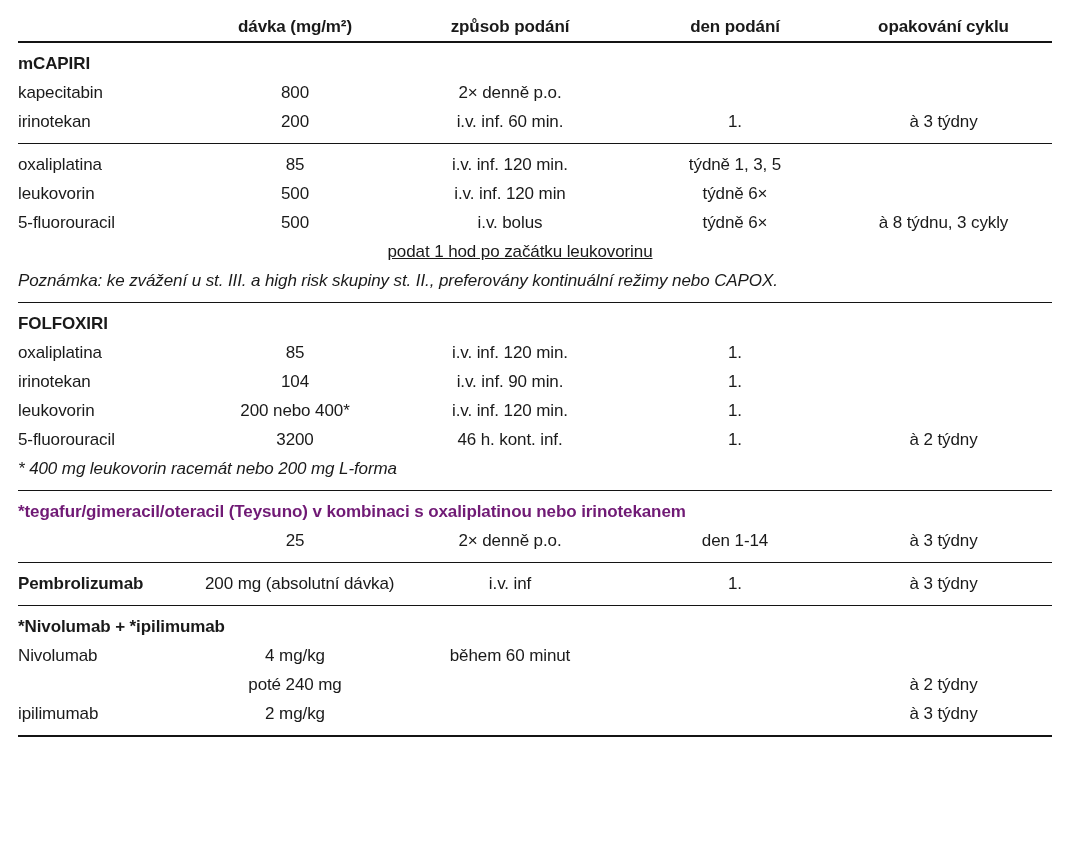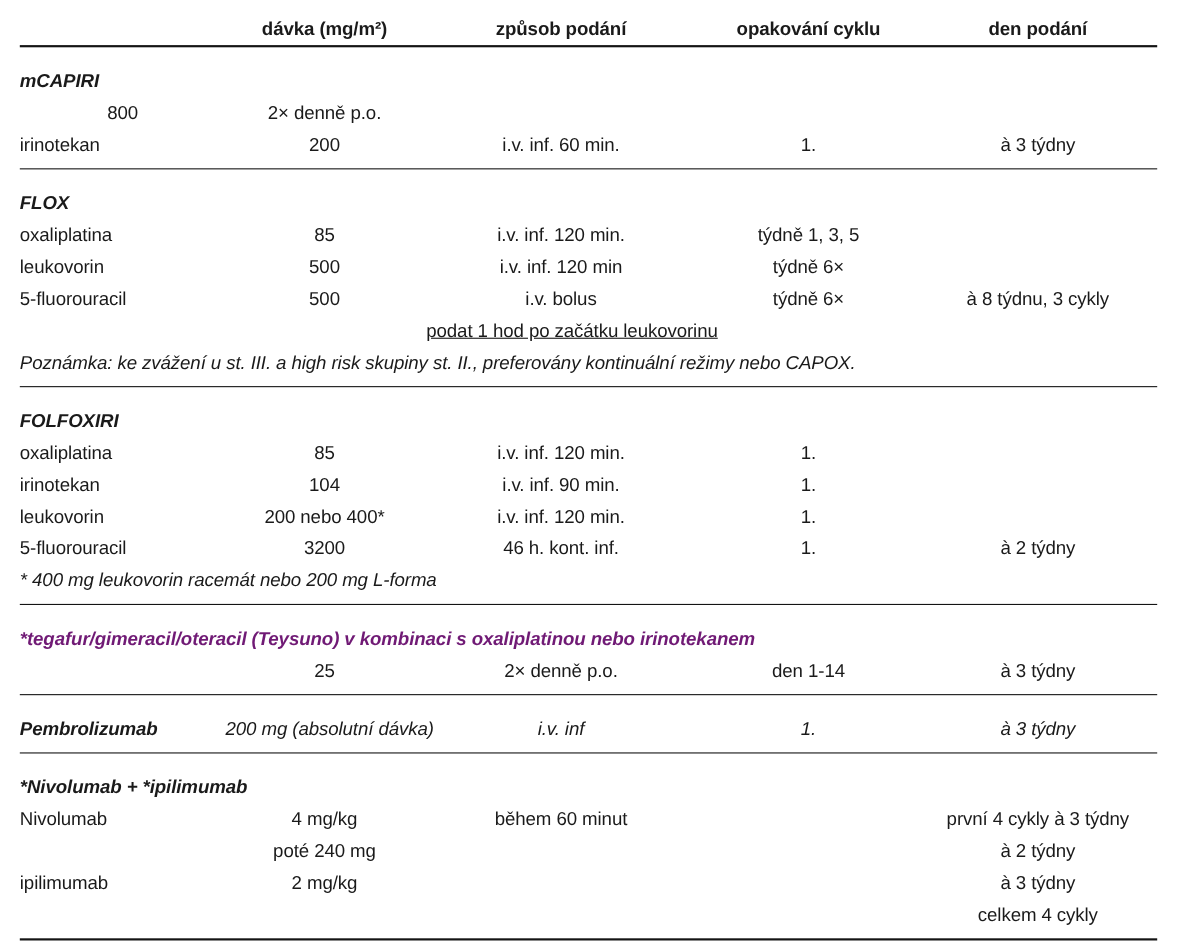--- a/index.html
+++ b/index.html
@@ -24,50 +24,50 @@
 
   .row-section { display: block; line-height: 29px; height: 29px; font-weight: bold; white-space: nowrap; }
   .row-section.red { color: #701a75; }
 
   .row-note-left { display: block; line-height: 29px; height: 29px; font-style: italic; white-space: nowrap; }
   .note-center { grid-column: 2 / 5; text-align: center; text-decoration: underline; }
 
   .tbl-rule { height: 0; border: 0; border-top: 1.7px solid #141414; margin-top: 7px; }
   .tbl-rule.thick { border-top-width: 2.6px; }
   .row-header + .tbl-rule { margin-top: 1px; }
-  .tbl-rule + div { margin-top: 16px; font-style: italic; }
+  .tbl-rule + div { margin-top: 6px; }
 </style>
 </head>
 <body>
 
 <div class="doc">
   <div class="tbl" id="tbl">
       <div class="row row-header">
         <div class="cell c0"></div>
         <div class="cell c1">dávka (mg/m²)</div>
         <div class="cell c2">způsob podání</div>
+        <div class="cell c3">den podání</div>
         <div class="cell c4">opakování cyklu</div>
-        <div class="cell c3">den podání</div>
       </div>
       <div class="tbl-rule thick"></div>
       <div class="row-section">mCAPIRI</div>
       <div class="row row-data">
+        <div class="cell c0">kapecitabin</div>
         <div class="cell c1">800</div>
         <div class="cell c2">2× denně p.o.</div>
         <div class="cell c4"></div>
       </div>
       <div class="row row-data">
         <div class="cell c0">irinotekan</div>
         <div class="cell c1">200</div>
         <div class="cell c2">i.v. inf. 60 min.</div>
         <div class="cell c3">1.</div>
         <div class="cell c4">à 3 týdny</div>
       </div>
       <div class="tbl-rule thin"></div>
-      <div class="row-section">FLOX</div>
       <div class="row row-data">
         <div class="cell c0">oxaliplatina</div>
         <div class="cell c1">85</div>
         <div class="cell c2">i.v. inf. 120 min.</div>
         <div class="cell c3">týdně 1, 3, 5</div>
         <div class="cell c4"></div>
       </div>
       <div class="row row-data">
         <div class="cell c0">leukovorin</div>
         <div class="cell c1">500</div>
@@ -134,38 +134,30 @@
         <div class="cell c3">1.</div>
         <div class="cell c4">à 3 týdny</div>
       </div>
       <div class="tbl-rule thin"></div>
       <div class="row-section">*Nivolumab + *ipilimumab</div>
       <div class="row row-data">
         <div class="cell c0">Nivolumab</div>
         <div class="cell c1">4 mg/kg</div>
         <div class="cell c2">během 60 minut</div>
         <div class="cell c3"></div>
-        <div class="cell c4">první 4 cykly à 3 týdny</div>
       </div>
       <div class="row row-data">
         <div class="cell c0"></div>
         <div class="cell c1">poté 240 mg</div>
         <div class="cell c2"></div>
         <div class="cell c3"></div>
         <div class="cell c4">à 2 týdny</div>
       </div>
       <div class="row row-data">
         <div class="cell c0">ipilimumab</div>
         <div class="cell c1">2 mg/kg</div>
         <div class="cell c2"></div>
         <div class="cell c3"></div>
         <div class="cell c4">à 3 týdny</div>
       </div>
-      <div class="row row-data">
-        <div class="cell c0"></div>
-        <div class="cell c1"></div>
-        <div class="cell c2"></div>
-        <div class="cell c3"></div>
-        <div class="cell c4">celkem 4 cykly</div>
-      </div>
       <div class="tbl-rule thick"></div>
     </div>
 </div>
 
 </body></html>

